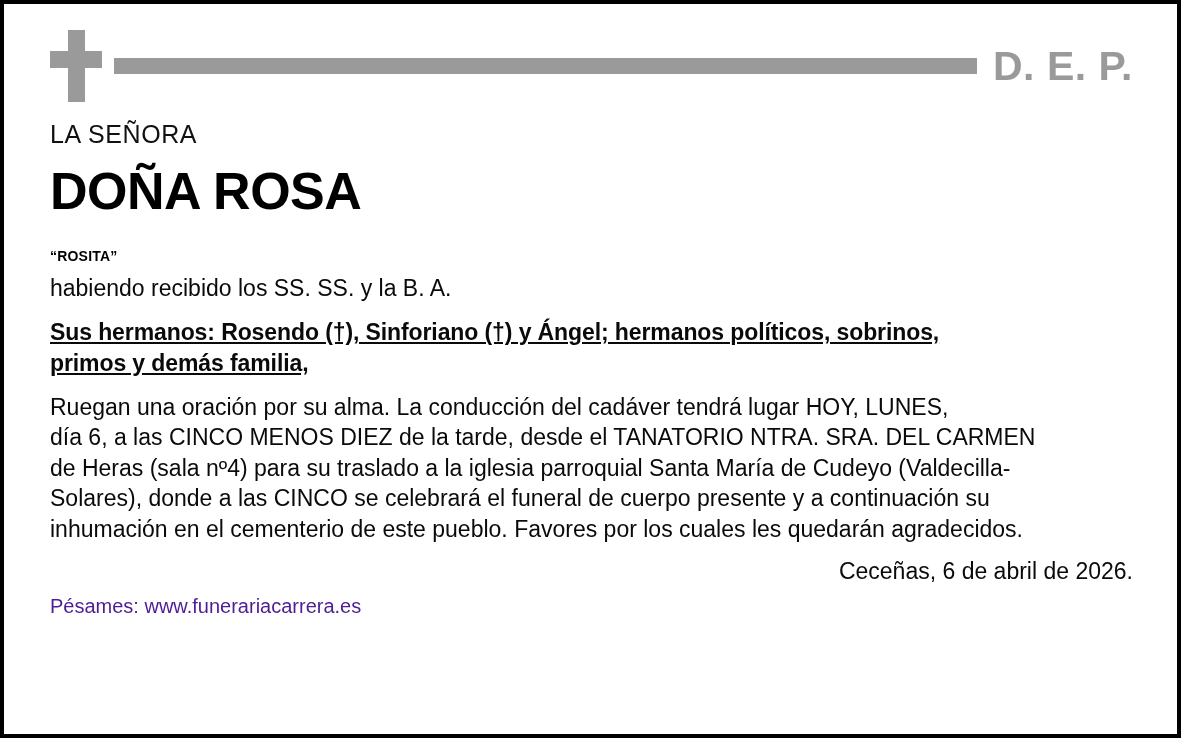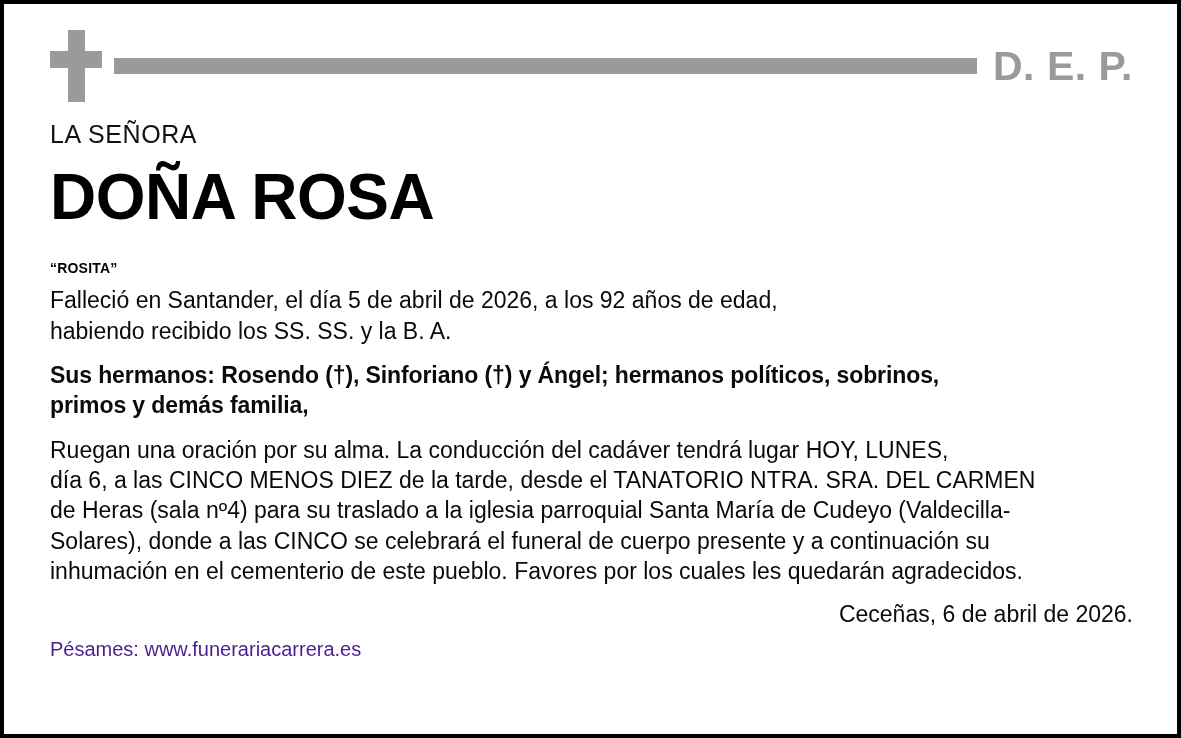--- a/index.html
+++ b/index.html
@@ -73,21 +73,21 @@
   
   .salutation {
     margin-top: 18px;
     font-size: 25px;
     color: #111;
     letter-spacing: 0.6px;
   }
   
   .name {
     margin-top: 16px;
-    font-size: 64px;
+    font-size: 52px;
     font-weight: bold;
     line-height: 1.02;
     letter-spacing: -0.5px;
     color: #000;
   }
   .name .line {
     display: block;
     white-space: nowrap;
   }
   
@@ -100,20 +100,21 @@
   }
   .para {
     margin-top: 9px;
     font-size: 23px;
     line-height: 1.32;
     color: #0a0a0a;
   }
   .para.bold {
     font-weight: bold;
     letter-spacing: -0.1px;
+    text-decoration: underline;
   }
   .para.strong-spacing {
     margin-top: 14px;
   }
   .para .ln {
     display: block;
     white-space: nowrap;
   }
   .place-date {
     margin-top: 14px;
@@ -144,21 +145,20 @@
 
     <div class="salutation">LA SEÑORA</div>
 
     <div class="name">
       <span class="line">DOÑA ROSA</span>
     </div>
 
     <div class="nickname">“ROSITA”</div>
 
     <div class="para">
-      <span class="ln">Falleció en Santander, el día 5 de abril de 2026, a los 92 años de edad,</span>
       <span class="ln">habiendo recibido los SS. SS. y la B. A.</span>
     </div>
 
     <div class="para bold strong-spacing">
       <span class="ln">Sus hermanos: Rosendo (†), Sinforiano (†) y Ángel; hermanos políticos, sobrinos,</span>
       <span class="ln">primos y demás familia,</span>
     </div>
 
     <div class="para strong-spacing">
       <span class="ln">Ruegan una oración por su alma. La conducción del cadáver tendrá lugar HOY, LUNES,</span>

